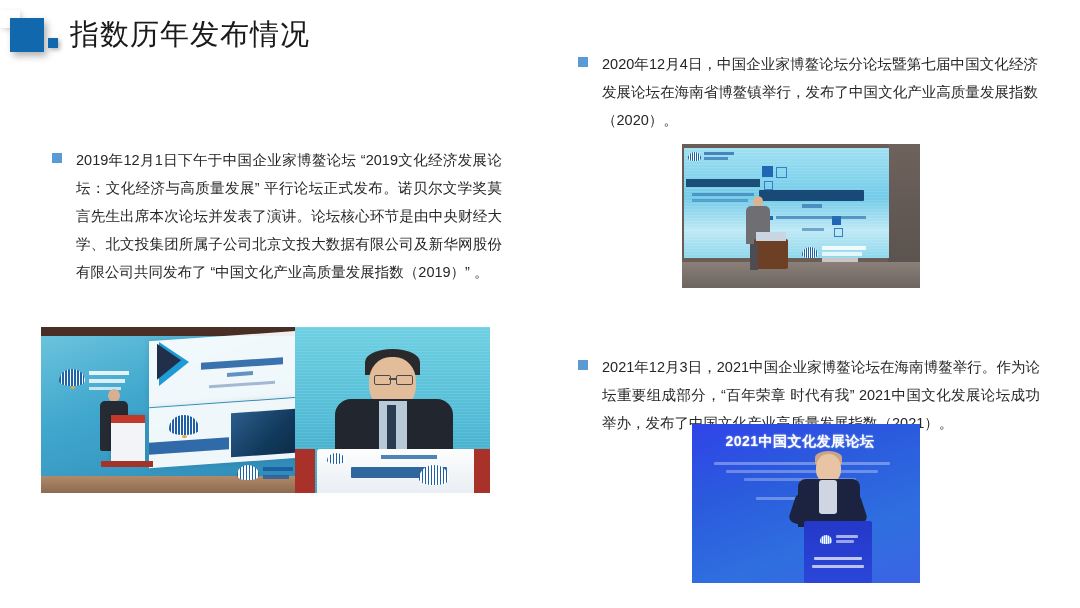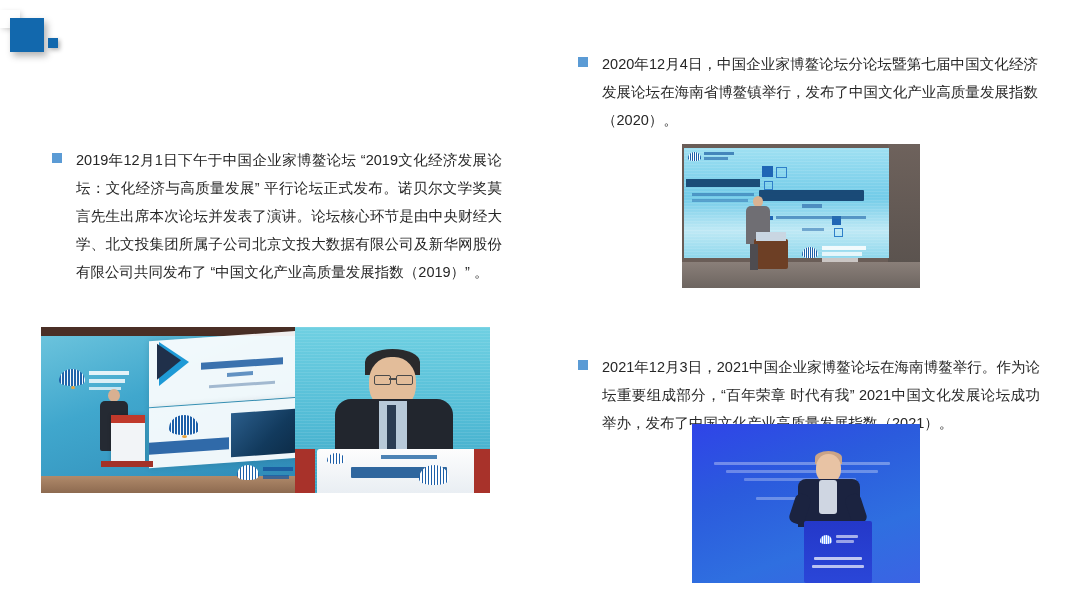--- a/index.html
+++ b/index.html
@@ -177,20 +177,21 @@
 </style>
 </head>
 <body>
 
 <div class="title-block">
   <div class="deco">
     <div class="sq-white"></div>
     <div class="sq-big"></div>
     <div class="sq-small"></div>
   </div>
+  <div class="page-title">指数历年发布情况</div>
 </div>
 
 <div class="bullet" id="bullet-2019">
   <div class="marker"></div>
   <div class="btext">2019年12月1日下午于中国企业家博鳌论坛 “2019文化经济发展论坛：文化经济与高质量发展” 平行论坛正式发布。诺贝尔文学奖莫言先生出席本次论坛并发表了演讲。论坛核心环节是由中央财经大学、北文投集团所属子公司北京文投大数据有限公司及新华网股份有限公司共同发布了 “中国文化产业高质量发展指数（2019）” 。</div>
 </div>
 
 <div class="photo" id="photo-2019">
 
   <div class="half-a">
@@ -311,20 +312,21 @@
   <div style="position:absolute;left:140px;top:108px;width:40px;height:4px;background:#ffffff;opacity:.75;"></div>
   <div style="position:absolute;left:140px;top:114px;width:36px;height:4px;background:#ffffff;opacity:.65;"></div>
 </div>
 
 <div class="bullet" id="bullet-2021">
   <div class="marker"></div>
   <div class="btext">2021年12月3日，2021中国企业家博鳌论坛在海南博鳌举行。作为论坛重要组成部分，“百年荣章 时代有我” 2021中国文化发展论坛成功举办，发布了中国文化产业高质量发展指数（2021）。</div>
 </div>
 
 <div class="photo" id="photo-2021">
+  <div class="bd-title">2021中国文化发展论坛</div>
 
   <div class="bd-line" style="left:22px;top:38px;width:176px;opacity:.6;"></div>
   <div class="bd-line" style="left:34px;top:46px;width:152px;opacity:.55;"></div>
   <div class="bd-line" style="left:52px;top:54px;width:112px;opacity:.5;"></div>
   <div class="bd-line" style="left:64px;top:73px;width:84px;opacity:.55;"></div>
 
   <div class="sp-hair"></div>
   <div class="sp-head"></div>
   <div class="sp-body"></div>
   <div class="sp-shirt"></div>

